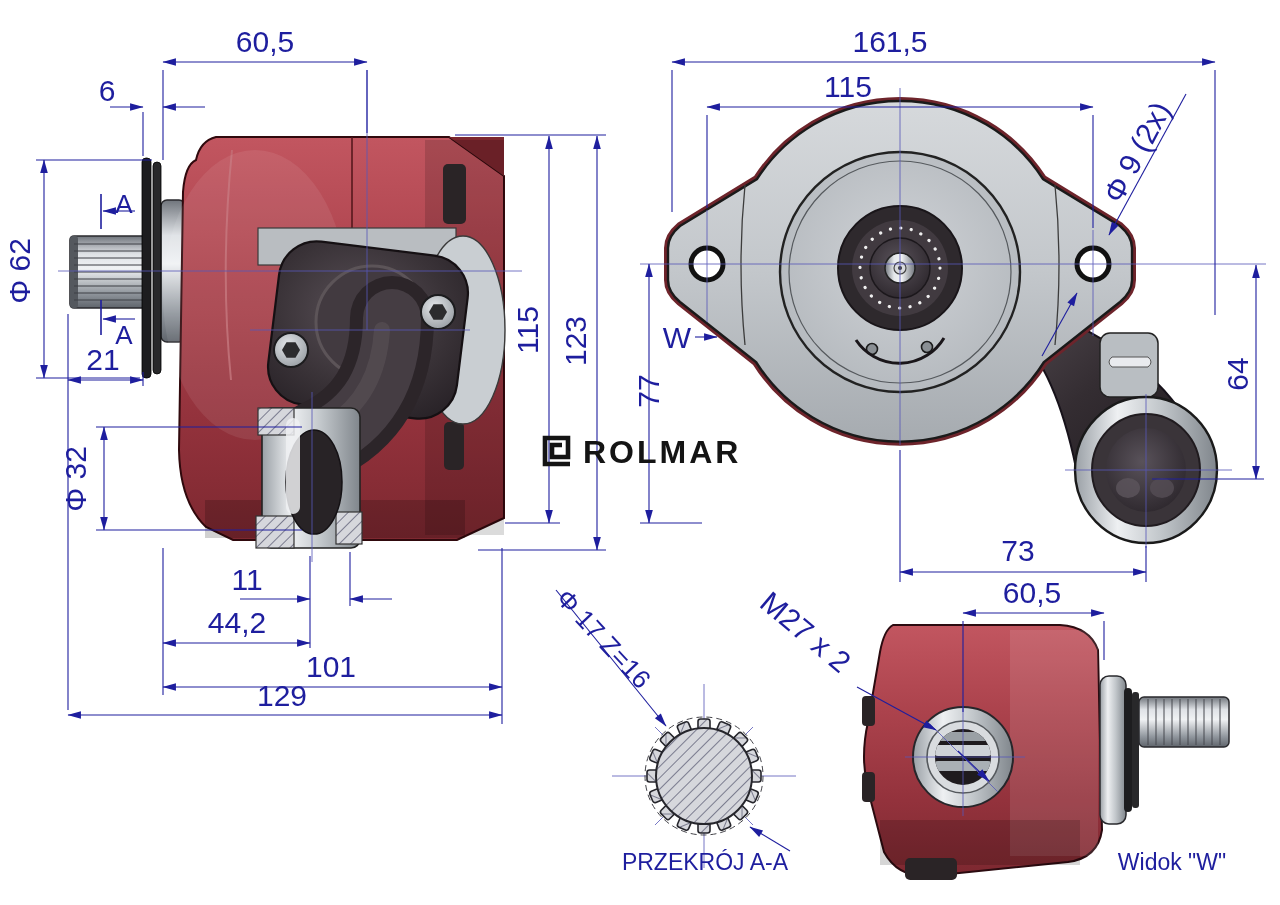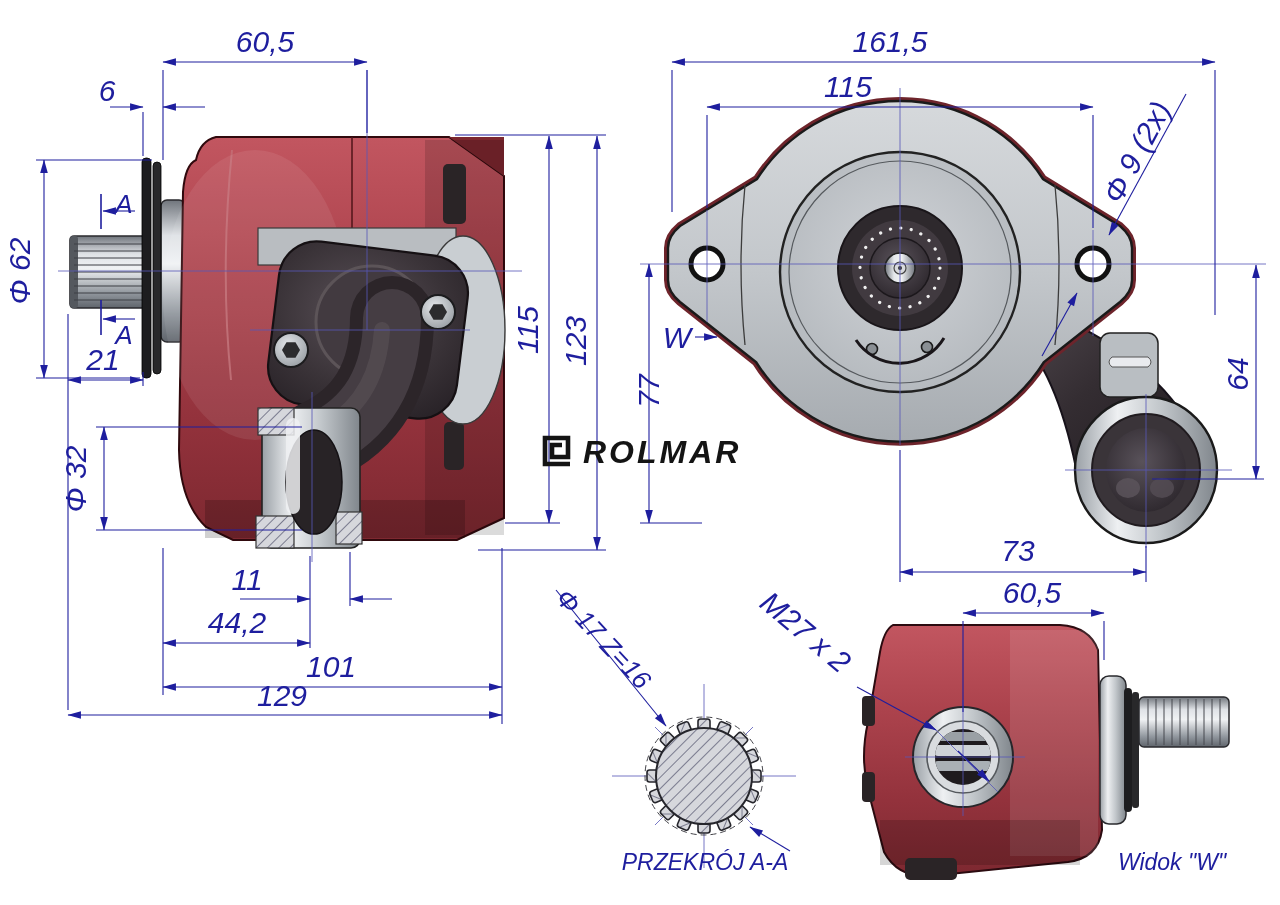--- a/index.html
+++ b/index.html
@@ -1,17 +1,17 @@
 <!DOCTYPE html>
 <html><head>
 <meta charset="utf-8">
 <style>
   html,body{margin:0;padding:0;background:#ffffff;}
   #stage{position:relative;width:1280px;height:905px;background:#ffffff;overflow:hidden;
-         font-family:"Liberation Sans", sans-serif;font-style:italic;}
+         font-family:"Liberation Sans", sans-serif;}
   svg{display:block;}
   text{font-family:"Liberation Sans", sans-serif;}
   .dim{fill:#1e1e9e;font-size:30px;}
   .dim-sm{fill:#1e1e9e;font-size:26px;}
   .cap{fill:#1e1e9e;font-size:23px;}
   .logo-t{fill:#141414;font-size:32px;font-weight:bold;letter-spacing:3px;}
 </style>
 </head>
 <body>
 

